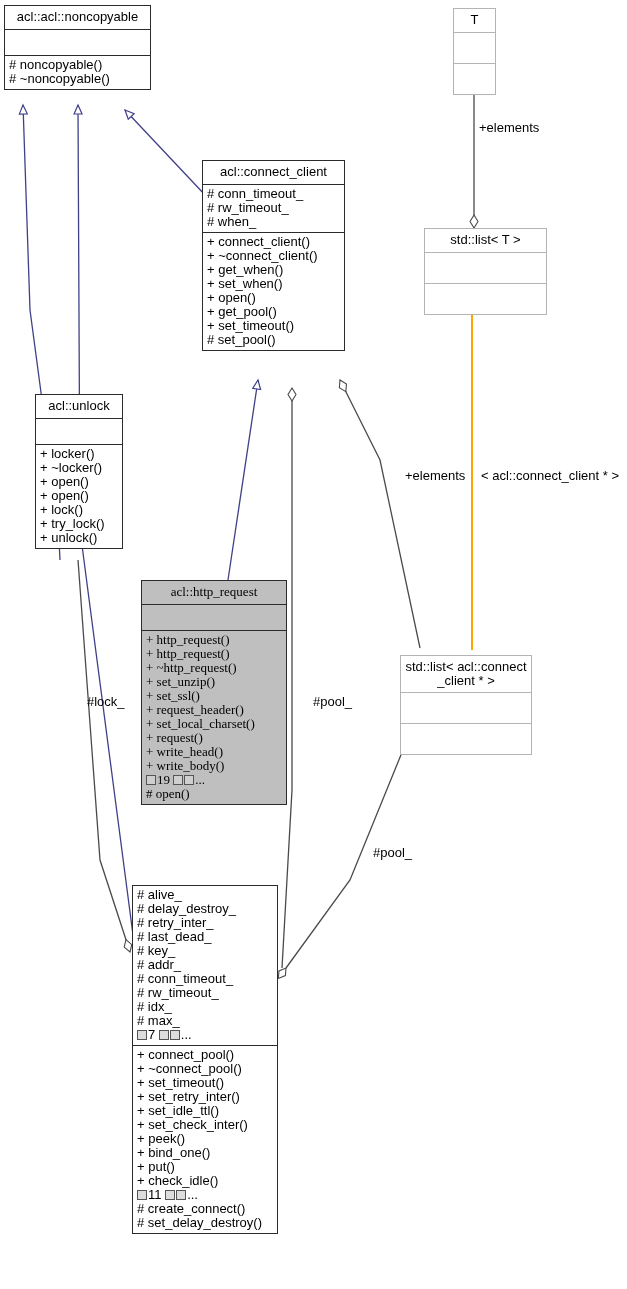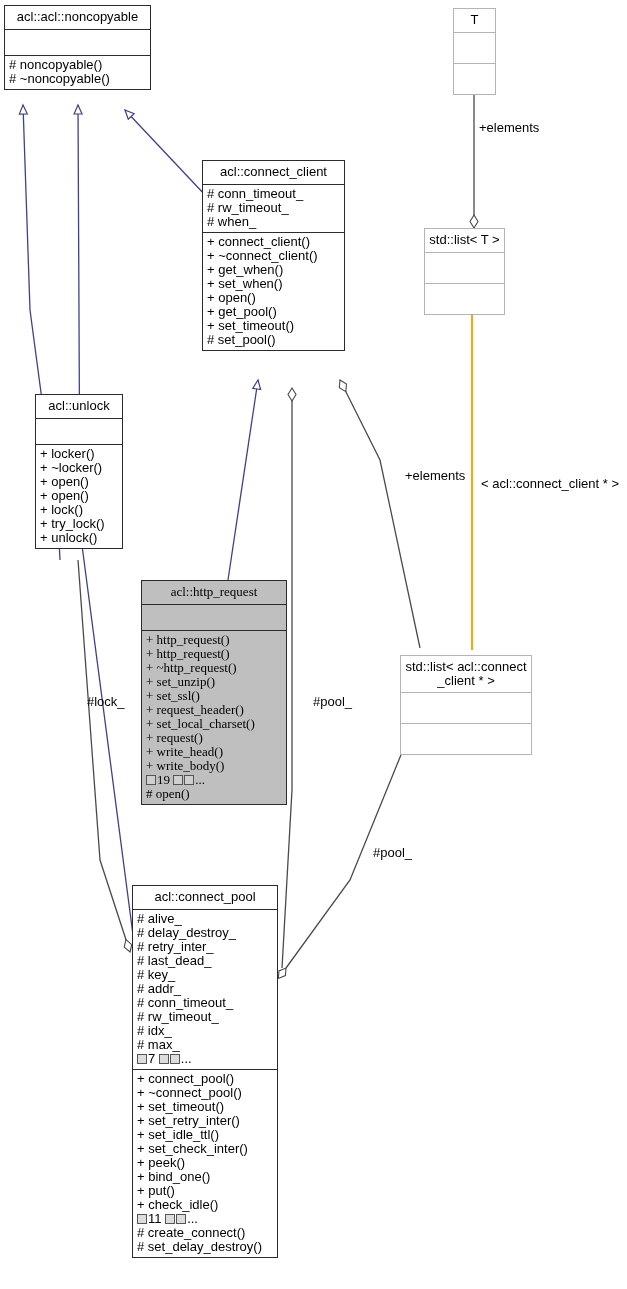--- a/index.html
+++ b/index.html
@@ -186,21 +186,20 @@
       <div class="row">+ write_head()</div>
       <div class="row">+ write_body()</div>
       <div class="row">
         <span class="glyphbox"></span><span>19</span>&nbsp;<span class="glyphbox"></span><span class="glyphbox"></span><span>...</span>
       </div>
       <div class="row"># open()</div>
     </div>
   </div>
 
   <div class="node" style="left:132px; top:885px; width:146px;">
-    <div class="title">acl::connect_pool</div>
     <div class="attrs">
       <div class="row"># alive_</div>
       <div class="row"># delay_destroy_</div>
       <div class="row"># retry_inter_</div>
       <div class="row"># last_dead_</div>
       <div class="row"># key_</div>
       <div class="row"># addr_</div>
       <div class="row"># conn_timeout_</div>
       <div class="row"># rw_timeout_</div>
       <div class="row"># idx_</div>
@@ -227,38 +226,38 @@
       <div class="row"># set_delay_destroy()</div>
     </div>
   </div>
 
   <div class="node light" style="left:453px; top:8px; width:43px;">
     <div class="title">T</div>
     <div class="attrs" style="height:25px; min-height:0;"></div>
     <div class="ops" style="height:25px; min-height:0;"></div>
   </div>
 
-  <div class="node light" style="left:424px; top:228px; width:81px;">
+  <div class="node light" style="left:424px; top:228px; width:123px;">
     <div class="title">std::list&lt; T &gt;</div>
     <div class="attrs" style="height:25px; min-height:0;"></div>
     <div class="ops" style="height:25px; min-height:0;"></div>
   </div>
 
   <div class="node light" style="left:400px; top:655px; width:132px;">
     <div class="title">std::list&lt; acl::connect
 _client * &gt;</div>
     <div class="attrs" style="height:25px; min-height:0;"></div>
     <div class="ops" style="height:25px; min-height:0;"></div>
   </div>
 
   <div class="edge-label" style="left:479px; top:120px;">+elements</div>
 
   <div class="edge-label" style="left:405px; top:468px;">+elements</div>
 
-  <div class="edge-label" style="left:481px; top:468px;margin-top:8px;">&lt; acl::connect_client * &gt;</div>
+  <div class="edge-label" style="left:481px; top:468px;">&lt; acl::connect_client * &gt;</div>
 
   <div class="edge-label" style="left:87px; top:694px;text-align:right;">#lock_</div>
 
   <div class="edge-label" style="left:313px; top:694px;">#pool_</div>
 
   <div class="edge-label" style="left:373px; top:845px;">#pool_</div>
 
 </div>
 
 </body></html>

